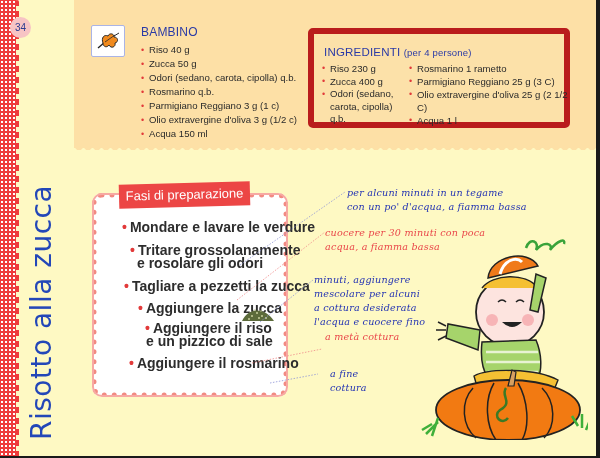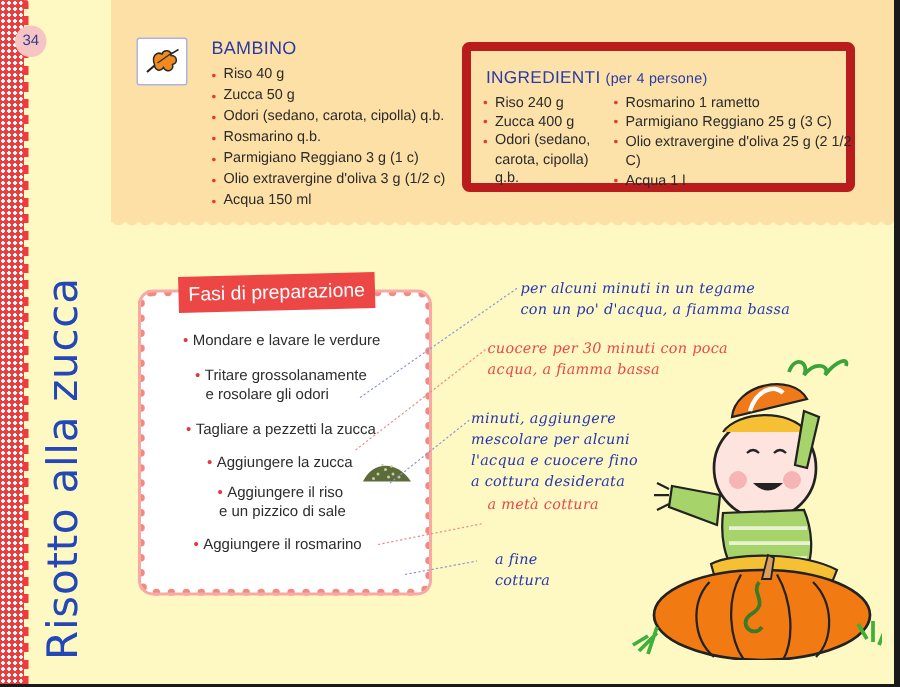--- a/index.html
+++ b/index.html
@@ -79,21 +79,21 @@
   }
   .prep-frame::before {
     content: ""; position: absolute; inset: -5px; border: 2px solid #f7a9a3; border-radius: 10px; pointer-events: none;
   }
   .prep-header {
     position: absolute; left: 119px; top: 183px; width: 131px; height: 24px;
     background: #ec4645; color: #fff; font-size: 13px; line-height: 24px; text-align: center;
     transform: rotate(-1.5deg);
   }
   .step {
-    position: absolute; font-size: 10px; color: #2d2d2d; line-height: 13px;
+    position: absolute; font-size: 14px; color: #2d2d2d; line-height: 13px; font-weight: bold;
   }
   .step .b { color: #e23a3a; margin-right: 3px; }
   .note {
     position: absolute; font-family: "DejaVu Serif", serif; font-style: italic; font-size: 9.6px;
     line-height: 14px; letter-spacing: 0.2px;
   }
   .note.blue { color: #2434b3; }
   .note.red { color: #e9474a; }
   svg.lines { position: absolute; left: 0; top: 0; pointer-events: none; }
   .mascot { position: absolute; left: 418px; top: 230px; }
@@ -134,21 +134,21 @@
     </ul>
   </div>
 
   <div class="ingredienti-box">
     <div class="section-title">
       <span>INGREDIENTI</span>
       <span class="sub">(per 4 persone)</span>
     </div>
     <div class="col1">
       <ul class="ing-list">
-        <li>Riso 240 g</li>
+        <li>Riso 230 g</li>
         <li>Zucca 400 g</li>
         <li class="wrap">Odori (sedano, carota, cipolla) q.b.</li>
       </ul>
     </div>
     <div class="col2">
       <ul class="ing-list">
         <li>Rosmarino 1 rametto</li>
         <li>Parmigiano Reggiano 25 g (3 C)</li>
         <li>Olio extravergine d'oliva 25 g (2 1/2 C)</li>
         <li>Acqua 1 l</li>
@@ -198,22 +198,22 @@
     <div>per alcuni minuti in un tegame</div>
     <div>con un po' d'acqua, a fiamma bassa</div>
   </div>
   <div class="note red" style="left:325px; top:226px;">
     <div>cuocere per 30 minuti con poca</div>
     <div>acqua, a fiamma bassa</div>
   </div>
   <div class="note blue" style="left:314px; top:273px;">
     <div>minuti, aggiungere</div>
     <div>mescolare per alcuni</div>
+    <div>a cottura desiderata</div>
     <div>l'acqua e cuocere fino</div>
-    <div>a cottura desiderata</div>
   </div>
   <div class="note red" style="left:325px; top:330px;">
     <div>a metà cottura</div>
   </div>
   <div class="note blue" style="left:330px; top:367px;">
     <div>a fine</div>
     <div>cottura</div>
   </div>
 
   <svg class="mascot" width="170" height="210" viewBox="0 0 170 210">

